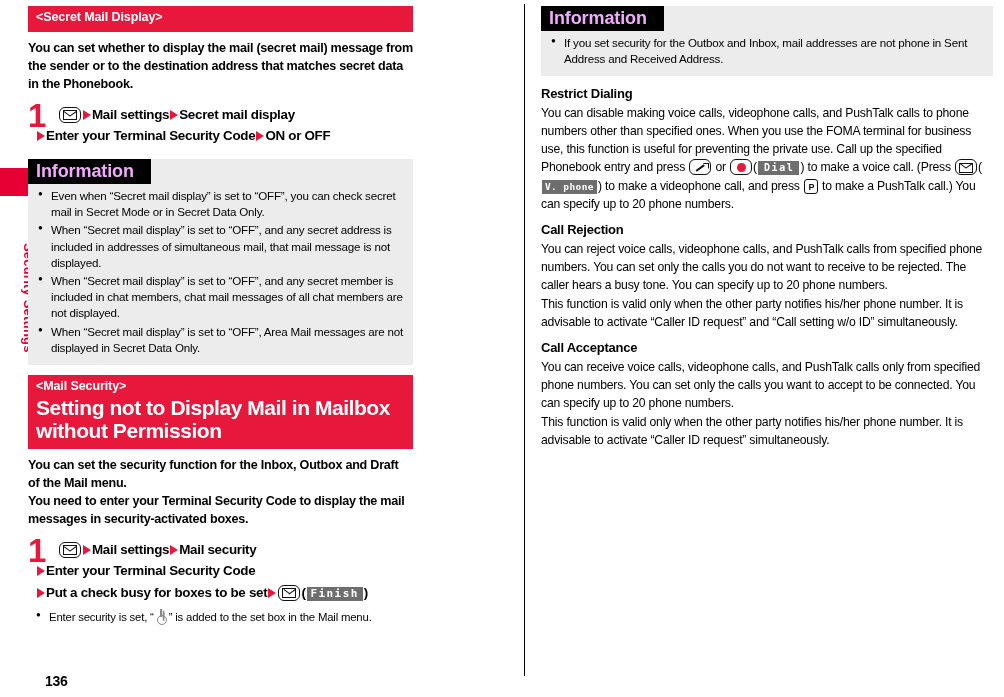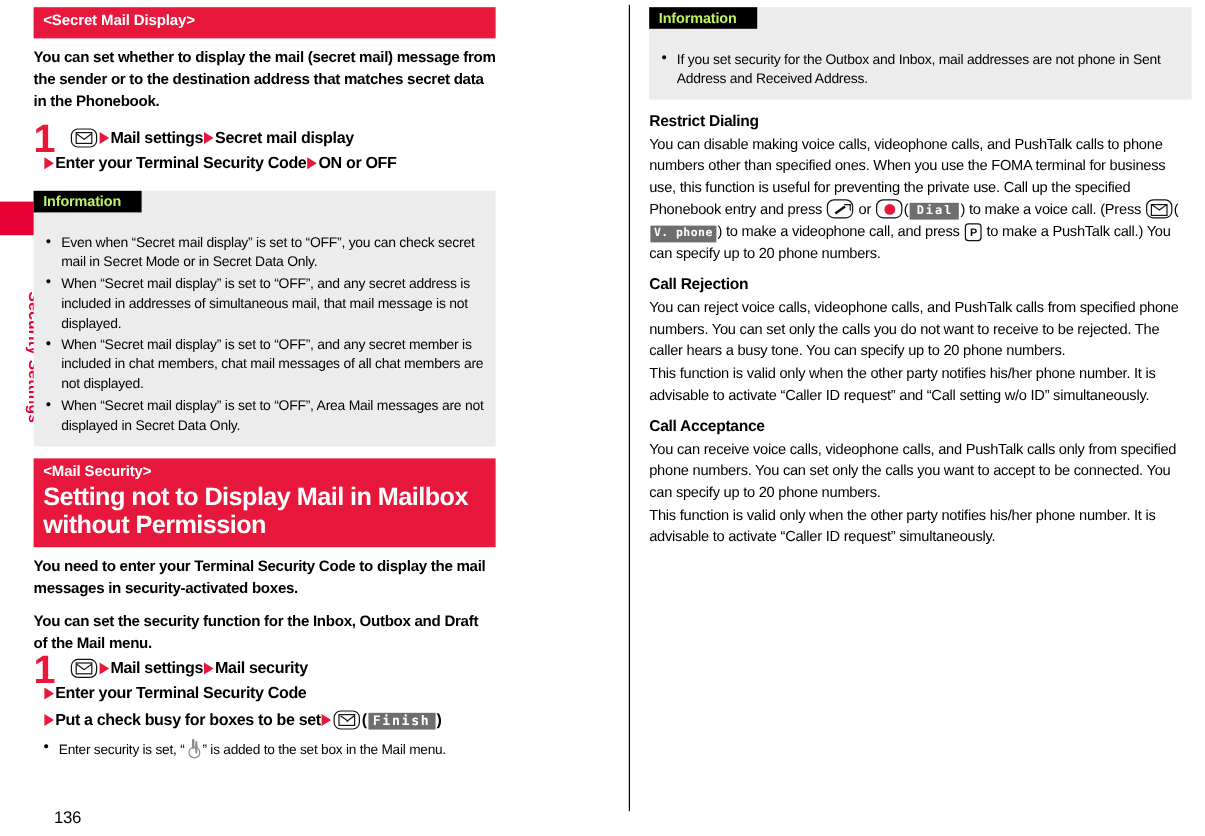--- a/index.html
+++ b/index.html
@@ -152,23 +152,23 @@
   }
   .keyicon:after {
     content:""; position:absolute; left:4.6px; top:0; width:1.7px; height:8px;
     background:#8a8a8a;
     box-shadow: 2.6px 1.5px 0 -0.2px #8a8a8a, 2.6px 4px 0 -0.2px #8a8a8a;
   }
 
   
   .info-box { background: #ececec; padding: 0 0 7px 0; margin: 12px 0 10px 0; }
   .info-head {
-    display: inline-block; background: #000000; color: #bef264;
-    font-size: 12px; font-weight: bold; letter-spacing: -0.1px;
-    padding: 2px 17px 2px 8px; margin-bottom: 18px;
+    display: inline-block; background: #000000; color: #f0abfc;
+    font-size: 18px; font-weight: bold; letter-spacing: -0.1px;
+    padding: 2px 17px 2px 8px; margin-bottom: 4px;
   }
   .info-list { margin: 0; padding: 0; list-style: none; }
   .info-list li {
     position: relative; padding-left: 14px; margin: 0 9px 2px 9px;
     font-size: 11.6px; line-height: 1.4; letter-spacing: -0.2px;
   }
   .info-list li:before {
     content: "\25CF"; position: absolute; left: 1px; top: 0px; font-size: 8px;
   }
 
@@ -177,21 +177,21 @@
     position: relative; padding-left: 13px; margin: 5px 0 0 8px;
     font-size: 11.4px; line-height: 1.45; letter-spacing: -0.2px;
   }
   .note:before {
     content: "\25CF"; position: absolute; left: 0; top: 0px; font-size: 8px;
   }
 
   
   .folio {
     position: absolute; left: 45px; bottom: 8px;
-    font-size: 14px; font-weight: normal; letter-spacing: -0.3px;
+    font-size: 14px; font-weight: bold; letter-spacing: -0.3px;
   }
 </style>
 </head>
 <body>
 
 <div class="page">
 
   <div class="side-tab"></div>
   <div class="side-label">Security Settings</div>
 
@@ -223,22 +223,22 @@
         <li>When “Secret mail display” is set to “OFF”, and any secret member is included in chat members, chat mail messages of all chat members are not displayed.</li>
         <li>When “Secret mail display” is set to “OFF”, Area Mail messages are not displayed in Secret Data Only.</li>
       </ul>
     </div>
 
     <div class="sec-head">
       <div class="sec-kicker">&lt;Mail Security&gt;</div>
       <div class="sec-title">Setting not to Display Mail in Mailbox without Permission</div>
     </div>
 
+    <p class="lead" style="margin-bottom:0">You can set the security function for the Inbox, Outbox and Draft of the Mail menu.</p>
     <p class="lead">You need to enter your Terminal Security Code to display the mail messages in security-activated boxes.</p>
-    <p class="lead" style="margin-bottom:0">You can set the security function for the Inbox, Outbox and Draft of the Mail menu.</p>
 
     <div class="step">
       <div class="step-num">1</div>
       <div class="step-line">
         <span class="keycap"><span class="env"></span></span><span class="tri"></span><span>Mail settings</span><span class="tri"></span><span>Mail security</span>
       </div>
       <div class="step-line indent">
         <span class="tri"></span><span>Enter your Terminal Security Code</span>
       </div>
       <div class="step-line indent">

